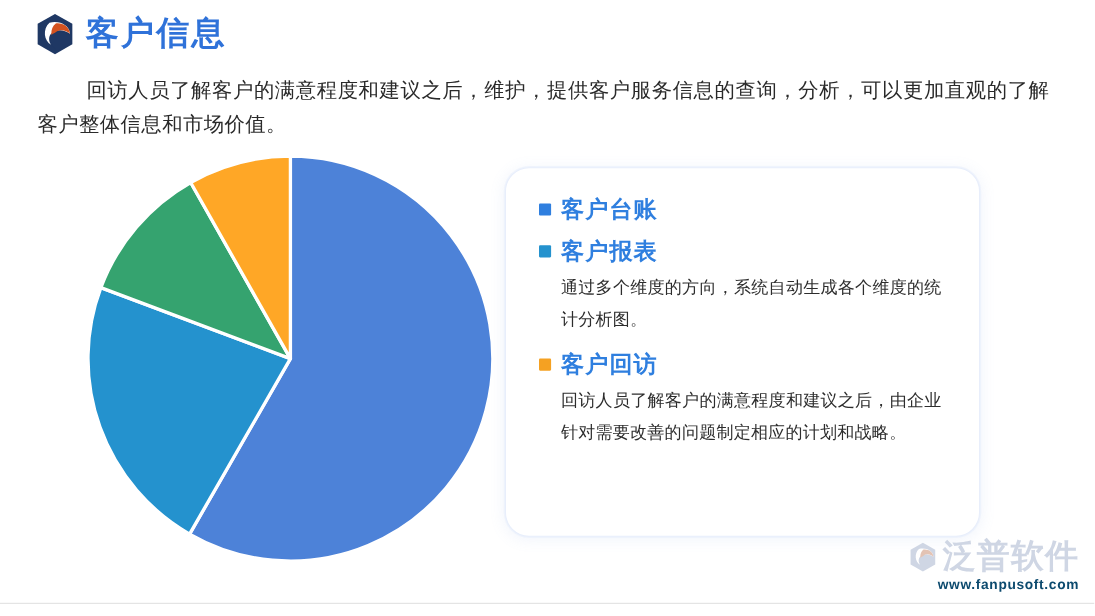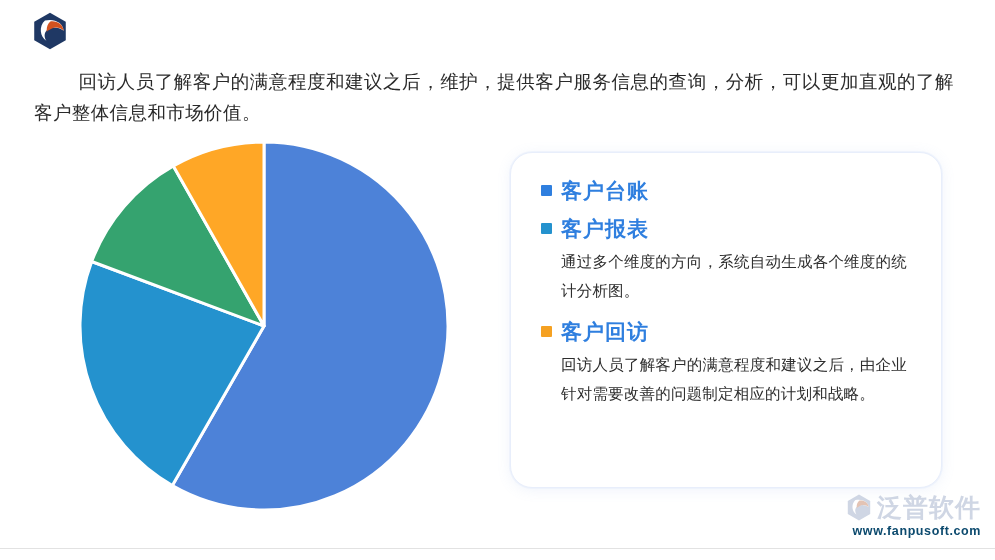--- a/index.html
+++ b/index.html
@@ -65,21 +65,21 @@
     left: 78px;
     top: 140px;
     width: 372px;
     height: 372px;
   }
   .pie-svg { display: block; width: 372px; height: 372px; }
 
   
   .info-card {
     position: absolute;
-    left: 510px;
+    left: 459px;
     top: 152px;
     width: 432px;
     height: 336px;
     background: #ffffff;
     border-radius: 22px;
     border: 1px solid #e8eefb;
     box-shadow: 0 0 0 1px rgba(233,240,252,0.65),
                 0 2px 14px rgba(120,155,220,0.12);
   }
 
@@ -135,21 +135,21 @@
     text-align: center;
     user-select: none;
   }
   .wm-row {
     display: flex;
     align-items: center;
     gap: 5px;
   }
   .wm-mark { width: 26px; height: 27px; display: block; flex: 0 0 auto; }
   .wm-name {
-    font-size: 25px;
+    font-size: 30px;
     font-weight: bold;
     color: #cfd6e4;
     letter-spacing: 1px;
     line-height: 1;
   }
   .wm-url {
     font-size: 12.5px;
     font-weight: bold;
     color: #0c4a6e;
     letter-spacing: 0.6px;
@@ -172,20 +172,21 @@
 
 <div class="page">
 
   <div class="header">
     <svg class="brand-mark" viewBox="0 0 100 106">
       <path d="M50 2 L94 27 L94 79 L50 104 L6 79 L6 27 Z" fill="#1f3864"></path>
       <path d="M36 24 C62 18 86 30 88 52 C72 40 52 40 40 52 C34 58 33 70 40 80 C22 70 18 40 36 24 Z" fill="#ffffff"></path>
       <path d="M52 26 C70 24 86 34 88 52 C78 42 62 40 52 48 C46 54 46 66 52 74 C38 66 36 38 52 26 Z" fill="#d3521f"></path>
       <path d="M40 56 C52 44 72 44 88 56 L88 79 L56 96 C44 86 34 70 40 56 Z" fill="#1f3864"></path>
     </svg>
+    <div class="page-title">客户信息</div>
   </div>
 
   <div class="intro"><span class="indent"></span><span>回访人员了解客户的满意程度和建议之后，维护，提供客户服务信息的查询，分析，可以更加直观的了解客户整体信息和市场价值。</span></div>
 
   <div class="chart-wrap">
     <svg class="pie-svg" viewBox="0 0 372 372">
       <g id="pie-slices">
           <path d="M 186 186 L 186 2 A 184 184 0 1 1 94.33394061753363 345.54100901426614 Z" fill="#4d82d8" stroke="#ffffff" stroke-width="3" stroke-linejoin="round"></path>
           <path d="M 186 186 L 94.33394061753363 345.54100901426614 A 184 184 0 0 1 13.674820838332664 121.50168508480823 Z" fill="#2492ce" stroke="#ffffff" stroke-width="3" stroke-linejoin="round"></path>
           <path d="M 186 186 L 13.674820838332664 121.50168508480823 A 184 184 0 0 1 95.33816915511433 25.88618914080729 Z" fill="#35a36f" stroke="#ffffff" stroke-width="3" stroke-linejoin="round"></path>

